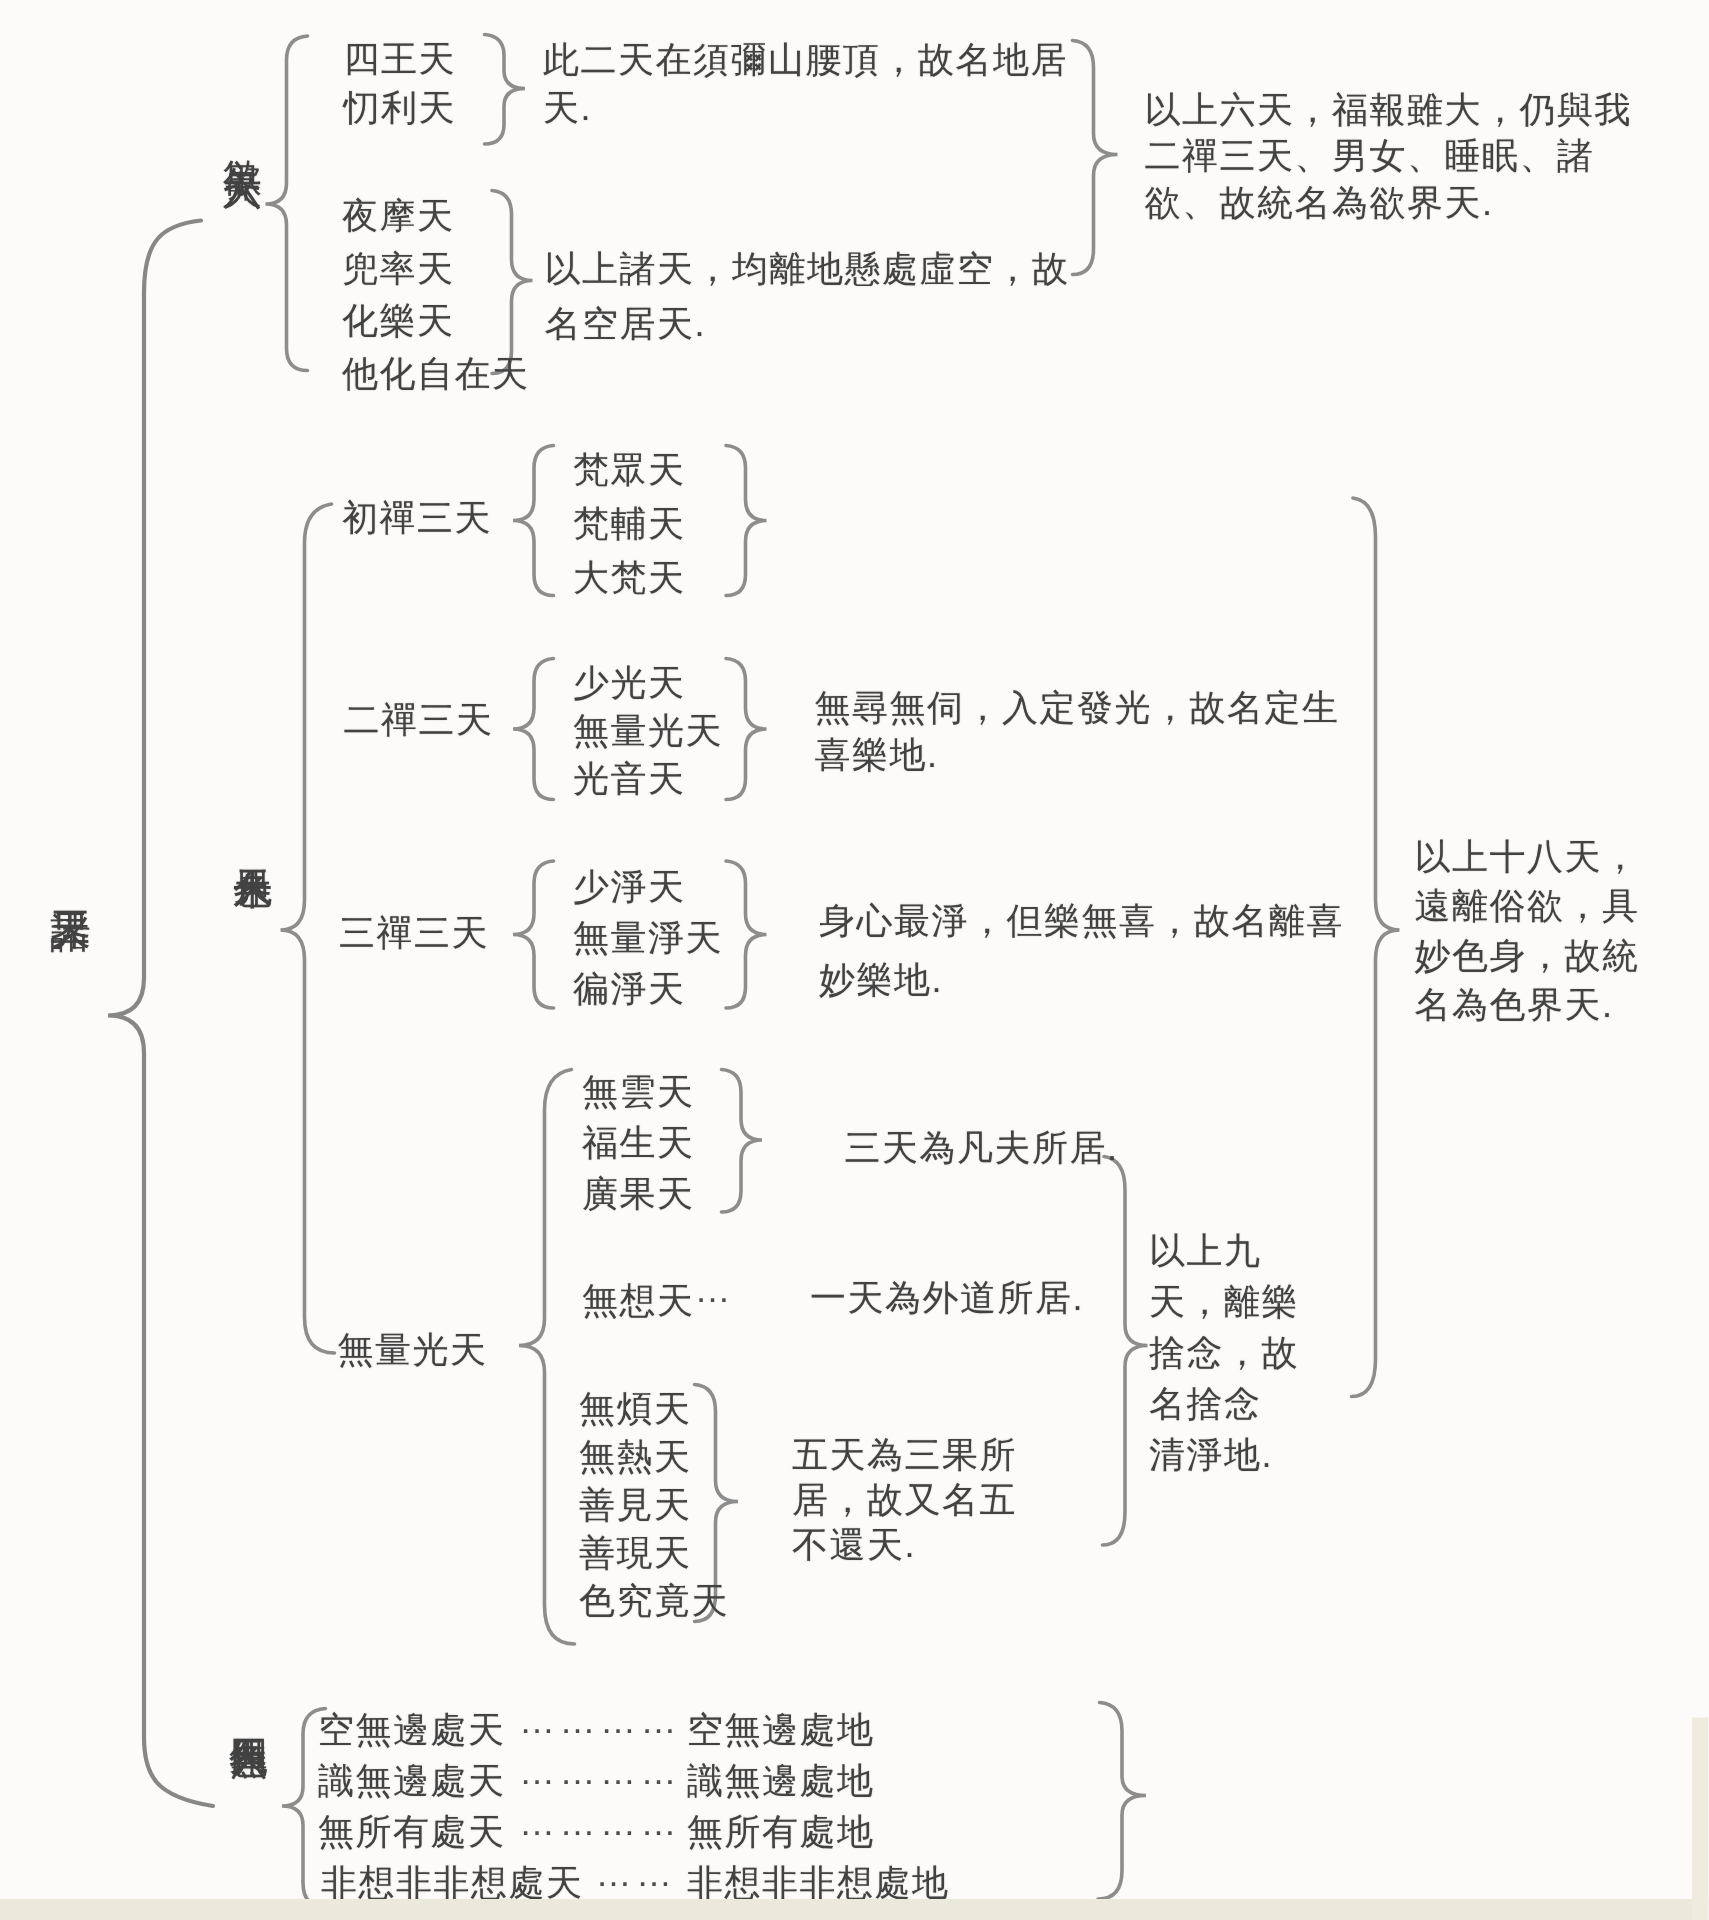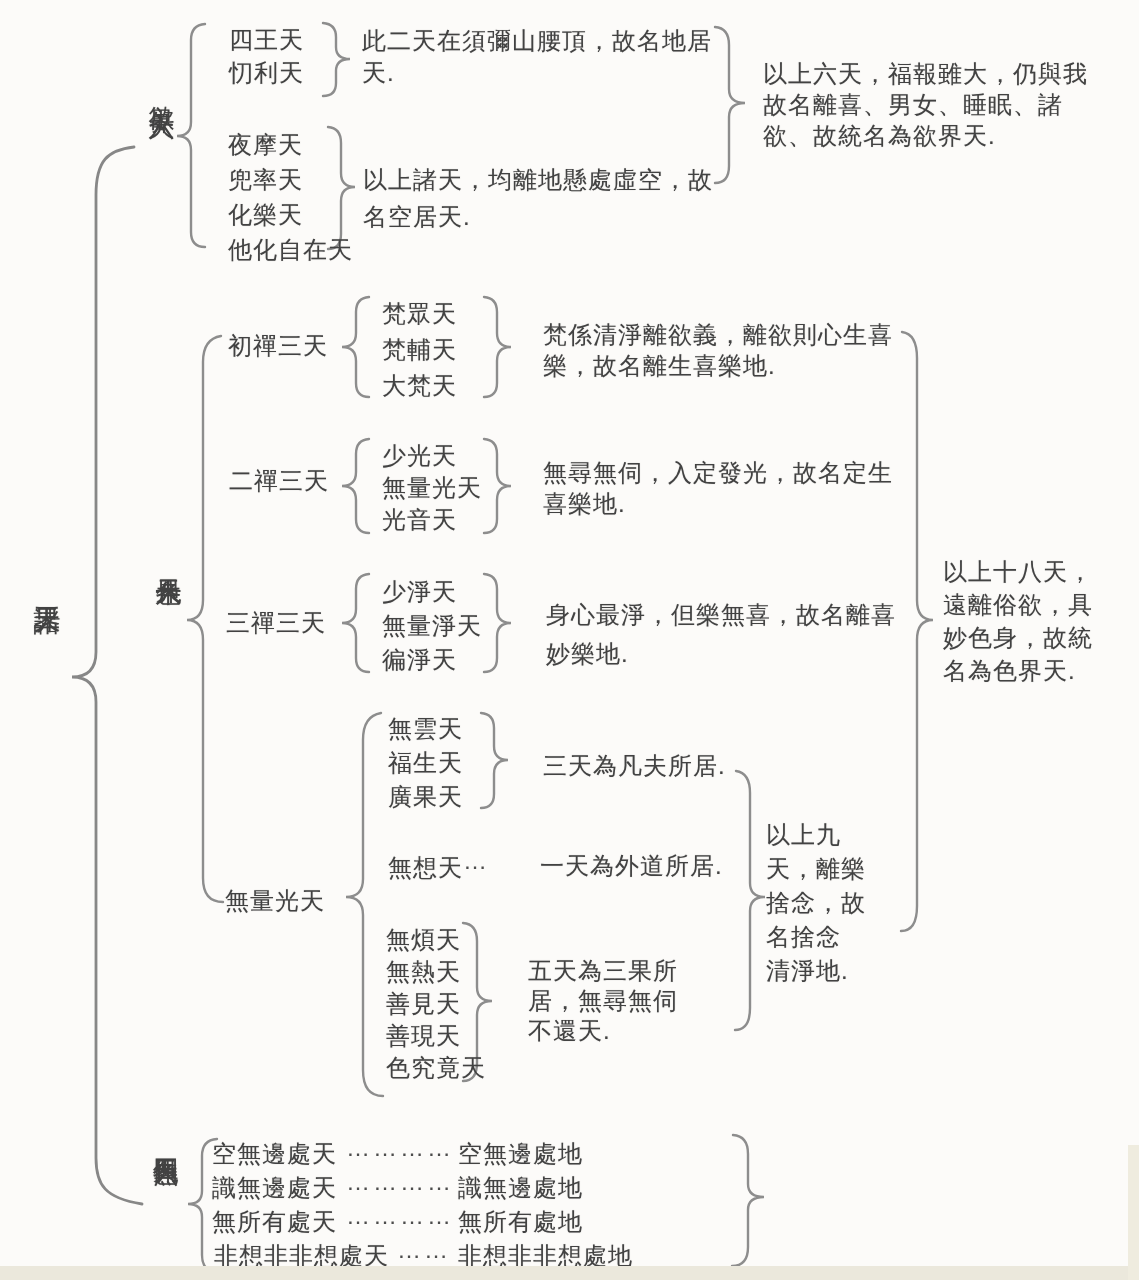--- a/index.html
+++ b/index.html
@@ -76,35 +76,31 @@
     <div>化樂天</div>
     <div>他化自在天</div>
   </div>
   <div class="blk" style="left:363px;top:161px;line-height:37px">
     <div>以上諸天，均離地懸處虛空，故</div>
     <div>名空居天.</div>
   </div>
 
   <div class="blk" style="left:763px;top:58px;line-height:31px">
     <div>以上六天，福報雖大，仍與我</div>
-    <div>故名離喜、男女、睡眠、諸</div>
+    <div>二禪三天、男女、睡眠、諸</div>
     <div>欲、故統名為欲界天.</div>
   </div>
 
   <div class="vt" style="left:154px;top:559px;letter-spacing:0px">色界十八天</div>
 
   <div class="t" style="left:228px;top:333px">初禪三天</div>
   <div class="blk" style="left:382px;top:296px;line-height:36px">
     <div>梵眾天</div>
     <div>梵輔天</div>
     <div>大梵天</div>
-  </div>
-  <div class="blk" style="left:543px;top:319px;line-height:31px">
-    <div>梵係清淨離欲義，離欲則心生喜</div>
-    <div>樂，故名離生喜樂地.</div>
   </div>
 
   <div class="t" style="left:229px;top:468px">二禪三天</div>
   <div class="blk" style="left:382px;top:440px;line-height:32px">
     <div>少光天</div>
     <div>無量光天</div>
     <div>光音天</div>
   </div>
   <div class="blk" style="left:543px;top:457px;line-height:31px">
     <div>無尋無伺，入定發光，故名定生</div>
@@ -122,36 +118,36 @@
     <div>妙樂地.</div>
   </div>
 
   <div class="t" style="left:225px;top:888px">無量光天</div>
 
   <div class="blk" style="left:388px;top:712px;line-height:34px">
     <div>無雲天</div>
     <div>福生天</div>
     <div>廣果天</div>
   </div>
-  <div class="t" style="left:543px;top:753px">三天為凡夫所居.</div>
+  <div class="t" style="left:563px;top:753px">三天為凡夫所居.</div>
 
   <div class="t" style="left:388px;top:855px">無想天</div>
   <div class="dots" style="left:463px;top:848px">…</div>
   <div class="t" style="left:540px;top:853px">一天為外道所居.</div>
 
   <div class="blk" style="left:386px;top:924px;line-height:32px">
     <div>無煩天</div>
     <div>無熱天</div>
     <div>善見天</div>
     <div>善現天</div>
     <div>色究竟天</div>
   </div>
   <div class="blk" style="left:528px;top:956px;line-height:30px">
     <div>五天為三果所</div>
-    <div>居，無尋無伺</div>
+    <div>居，故又名五</div>
     <div>不還天.</div>
   </div>
 
   <div class="blk" style="left:943px;top:555px;line-height:33px">
     <div>以上十八天，</div>
     <div>遠離俗欲，具</div>
     <div>妙色身，故統</div>
     <div>名為色界天.</div>
   </div>
 

